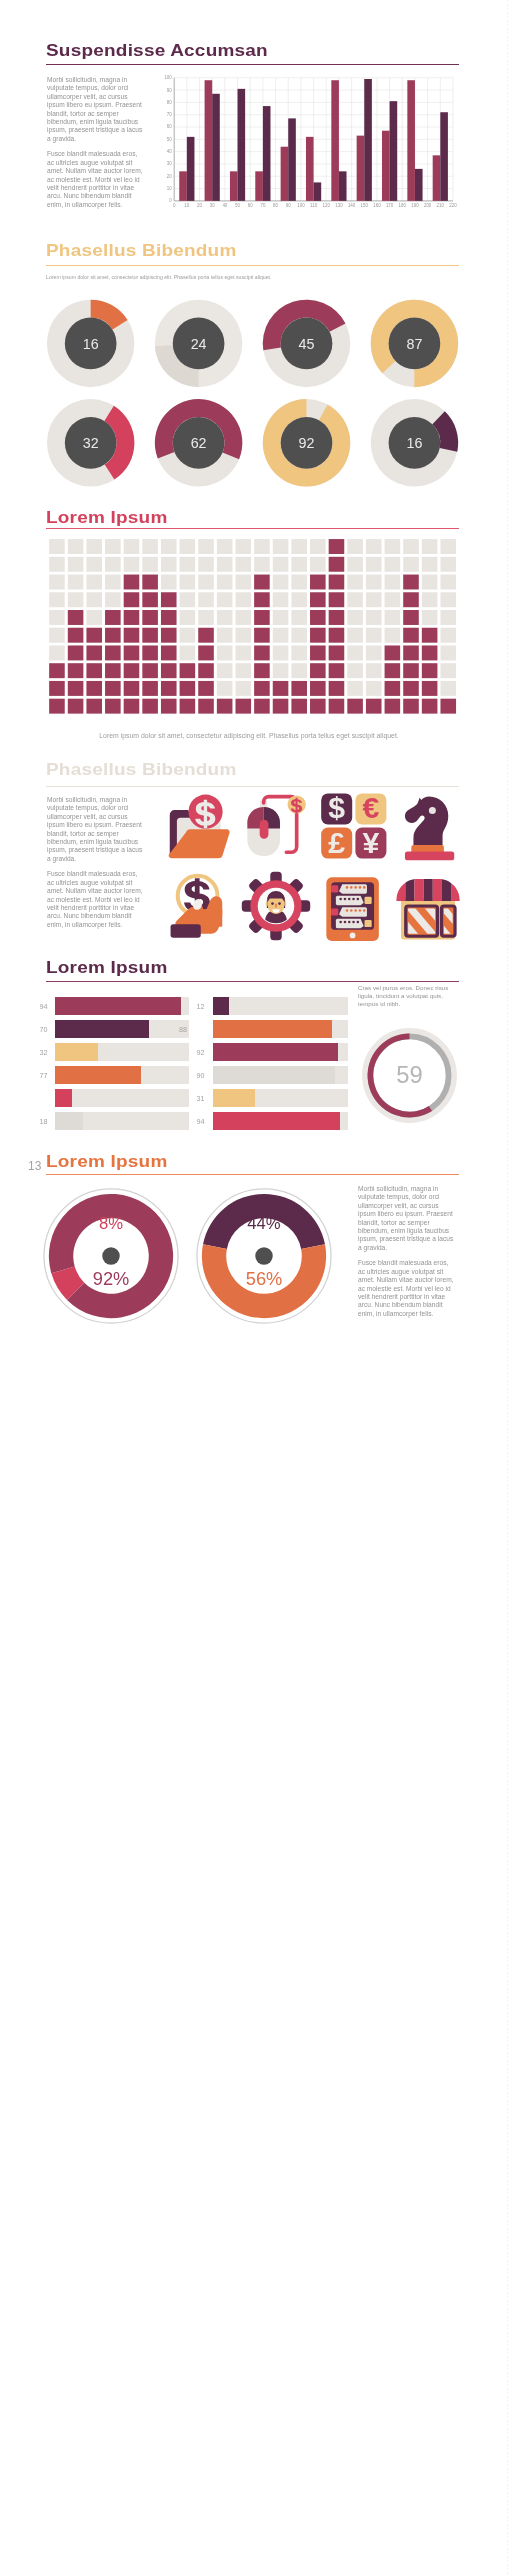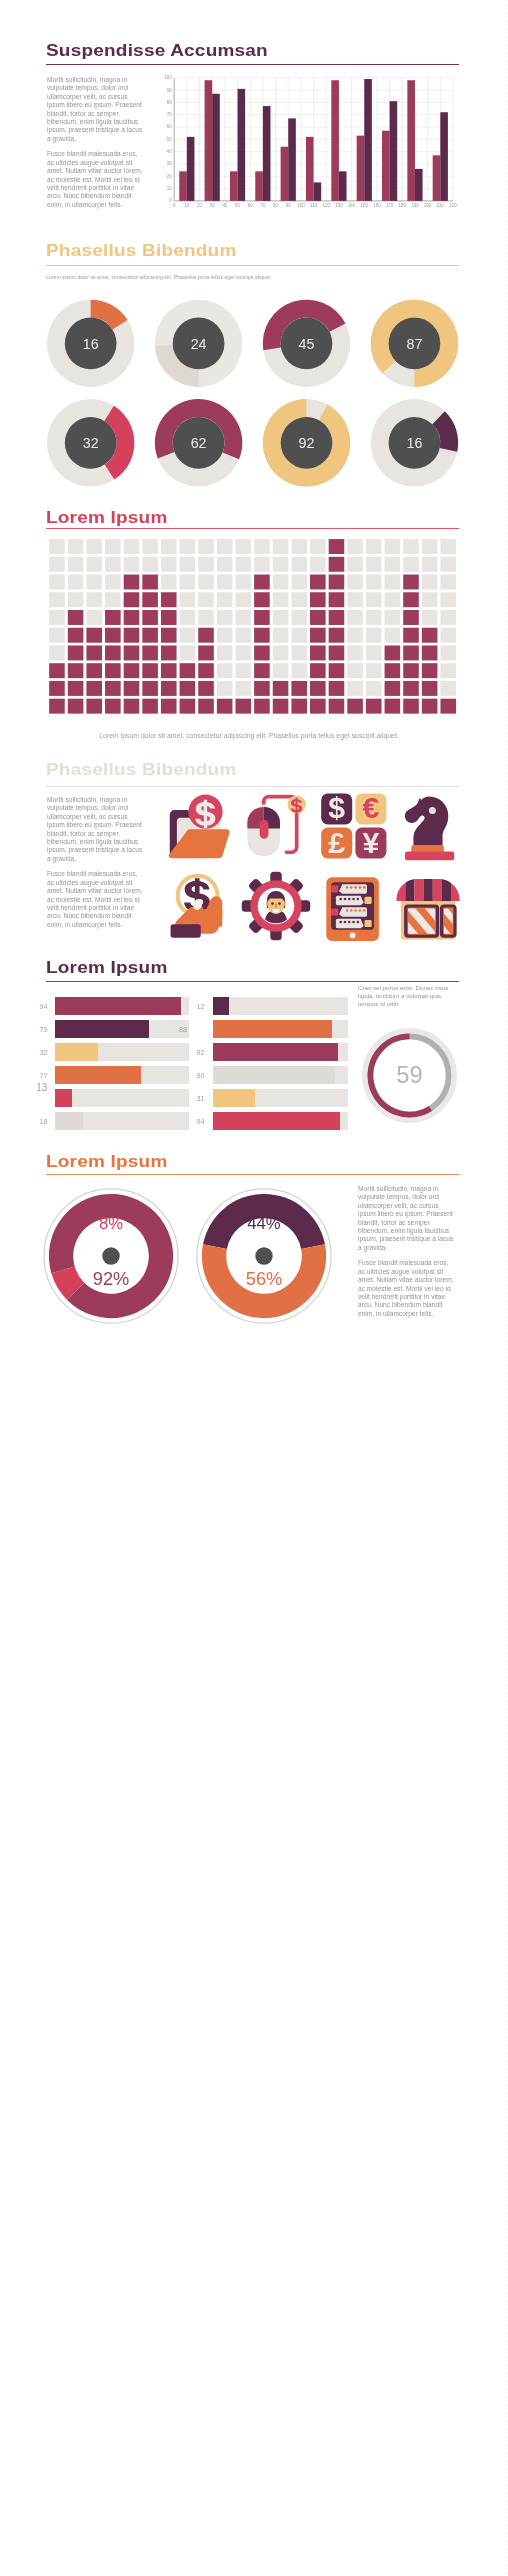--- a/index.html
+++ b/index.html
@@ -571,21 +571,21 @@
         <div style="width:43px;height:100%;background:#f0c580"></div>
       </div>
 <div style="position:absolute;left:22px;top:1048px;width:25.4px;text-align:right;font-size:7.2px;color:#a3a3a3">32</div>
 <div style="position:absolute;left:55px;top:1066px;width:134px;height:18.3px;background:#e8e5e1">
         <div style="width:86px;height:100%;background:#e27045"></div>
       </div>
 <div style="position:absolute;left:22px;top:1071px;width:25.4px;text-align:right;font-size:7.2px;color:#a3a3a3">77</div>
 <div style="position:absolute;left:55px;top:1089px;width:134px;height:18.3px;background:#e8e5e1">
         <div style="width:17.4px;height:100%;background:#d3415c"></div>
       </div>
-<div style="position:absolute;left:22px;top:1082px;width:25.4px;text-align:right;font-size:10px;color:#a3a3a3">13</div>
+<div style="position:absolute;left:22px;top:1159px;width:25.4px;text-align:center;font-size:12px;color:#a3a3a3">13</div>
 <div style="position:absolute;left:55px;top:1112px;width:134px;height:18.3px;background:#e8e5e1">
         <div style="width:28px;height:100%;background:#dedbd6"></div>
       </div>
 <div style="position:absolute;left:22px;top:1117px;width:25.4px;text-align:right;font-size:7.2px;color:#a3a3a3">18</div>
 <div style="position:absolute;left:213px;top:997px;width:135px;height:18.3px;background:#e8e5e1">
         <div style="width:16.3px;height:100%;background:#5c2a4a"></div>
       </div>
 <div style="position:absolute;left:179px;top:1002px;width:25.4px;text-align:right;font-size:7.2px;color:#a3a3a3">12</div>
 <div style="position:absolute;left:213px;top:1020px;width:135px;height:18.3px;background:#e8e5e1">
         <div style="width:119px;height:100%;background:#e27045"></div>

